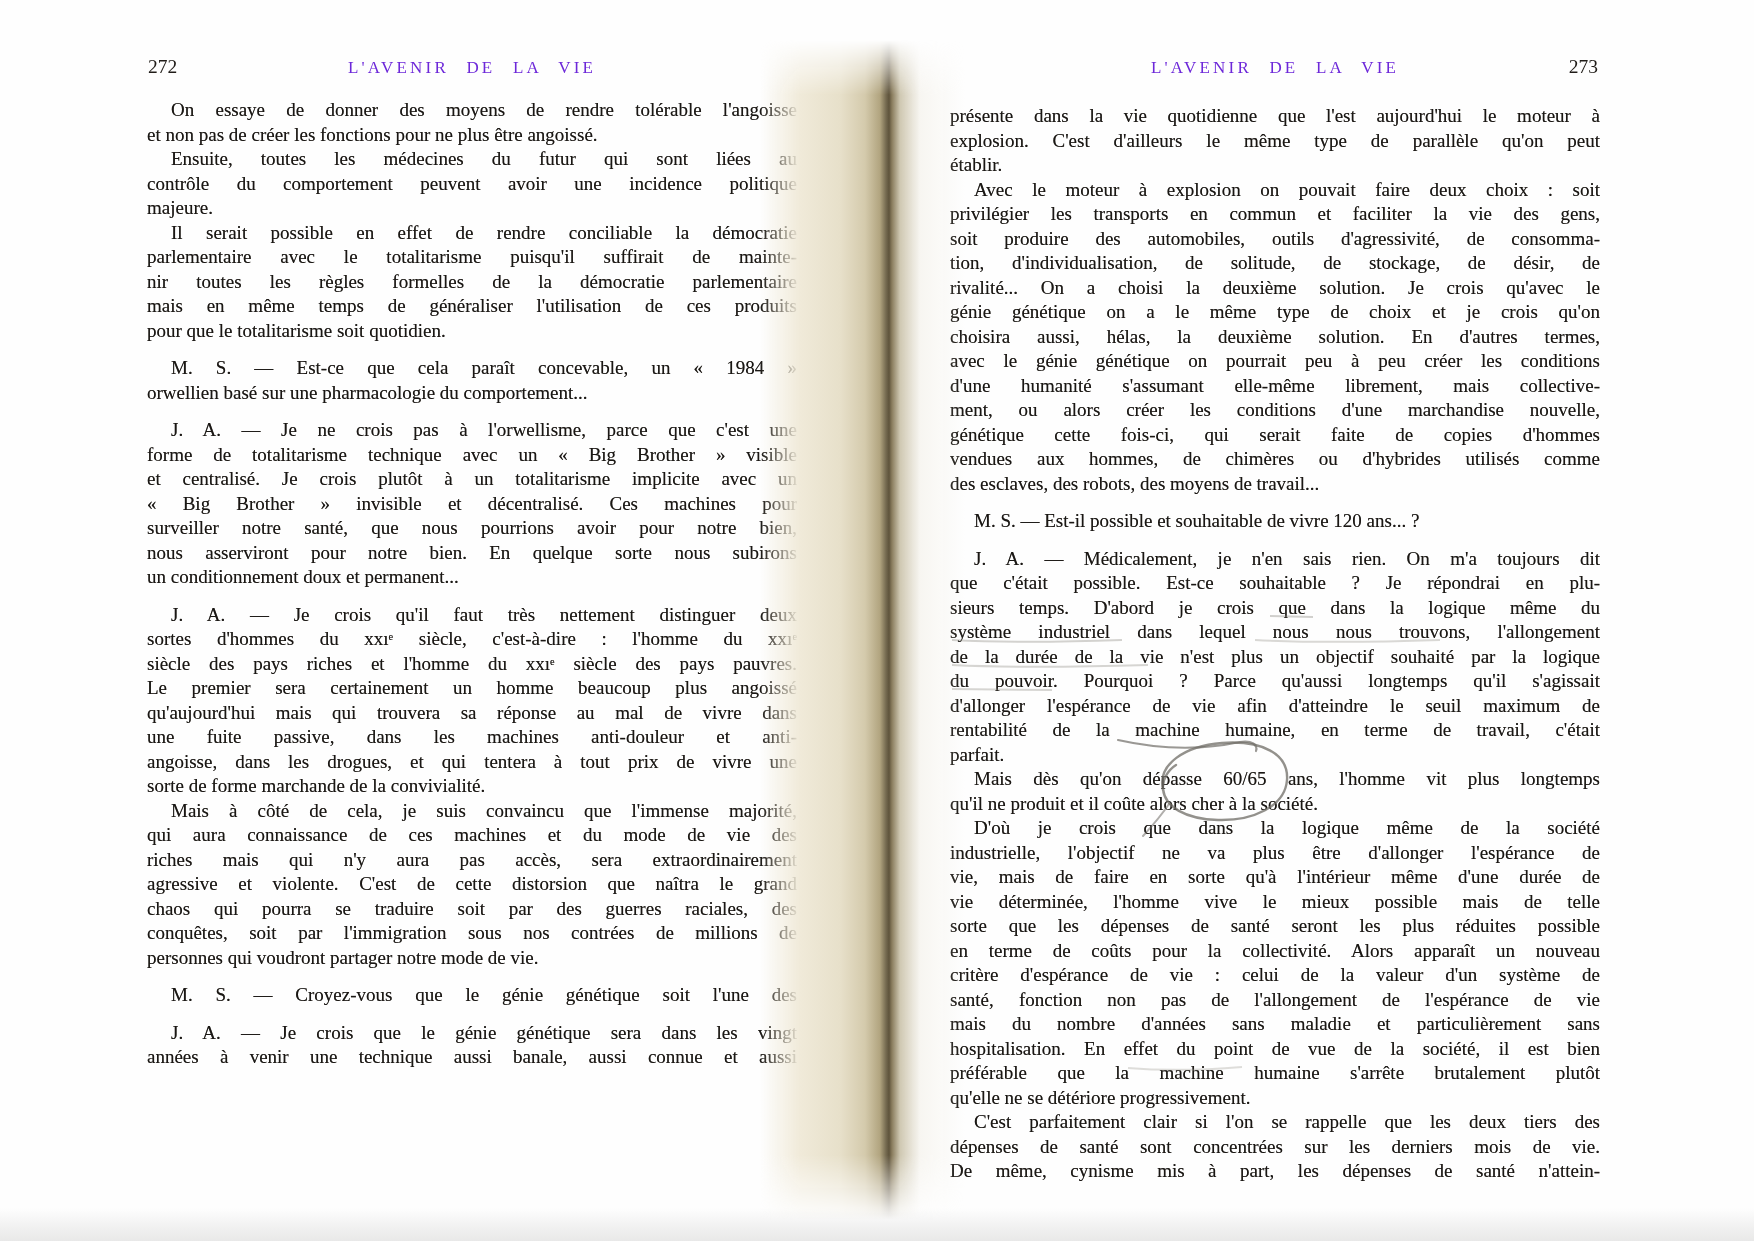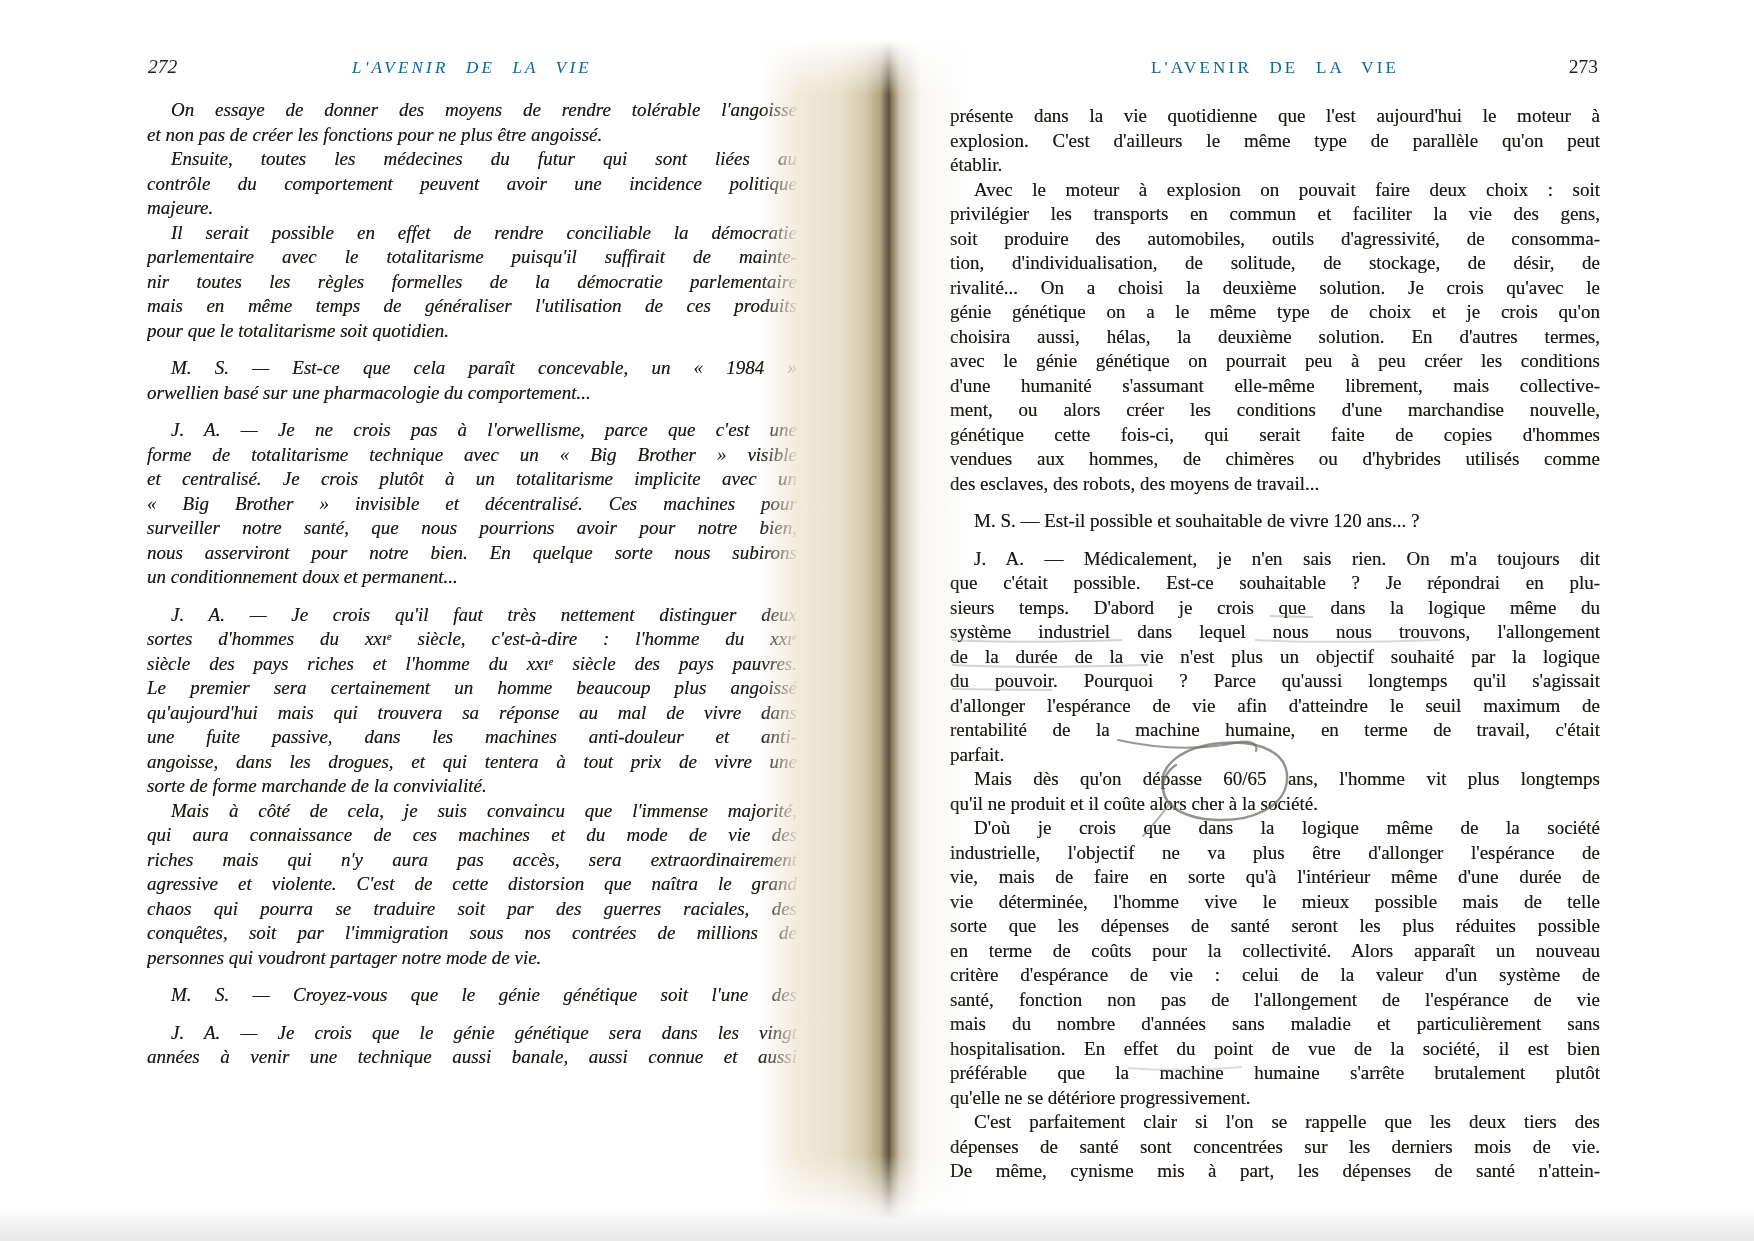--- a/index.html
+++ b/index.html
@@ -5,28 +5,28 @@
   html,body{
     margin:0; padding:0; background:#ffffff;
     font-family:"Liberation Serif","DejaVu Serif",serif;
   }
   .scan{
     position:relative; width:1754px; height:1241px;
     background:#fefefe; overflow:hidden;
     color:#1a1714;
   }
   .page{ position:absolute; top:58px; width:650px; }
-  .page-left{ left:147px;font-style:italic; }
+  .page-left{ left:147px; }
   .page-right{ left:950px; }
 
   .page-header{ position:relative; height:26px; }
   .running-title{
     position:absolute; left:0; right:0; text-align:center;
     font-size:17px; letter-spacing:3.2px; word-spacing:10px;
-    color:#0369a1; white-space:nowrap;
+    color:#6d28d9; white-space:nowrap;
   }
   .pagenum{ position:absolute; font-size:19.5px; color:#201c18; }
   .pagenum-left{ left:1px; top:-2px; }
   .pagenum-right{ right:2px; top:-2px;margin-left:16px; }
 
   .paragraphs{ margin-top:14px; font-size:19px; line-height:24.5px;
     text-shadow:0 0 0.3px rgba(20,16,10,0.55); }
   .page-right .paragraphs{ margin-top:20px; }
 
   .para{ margin:0; }

